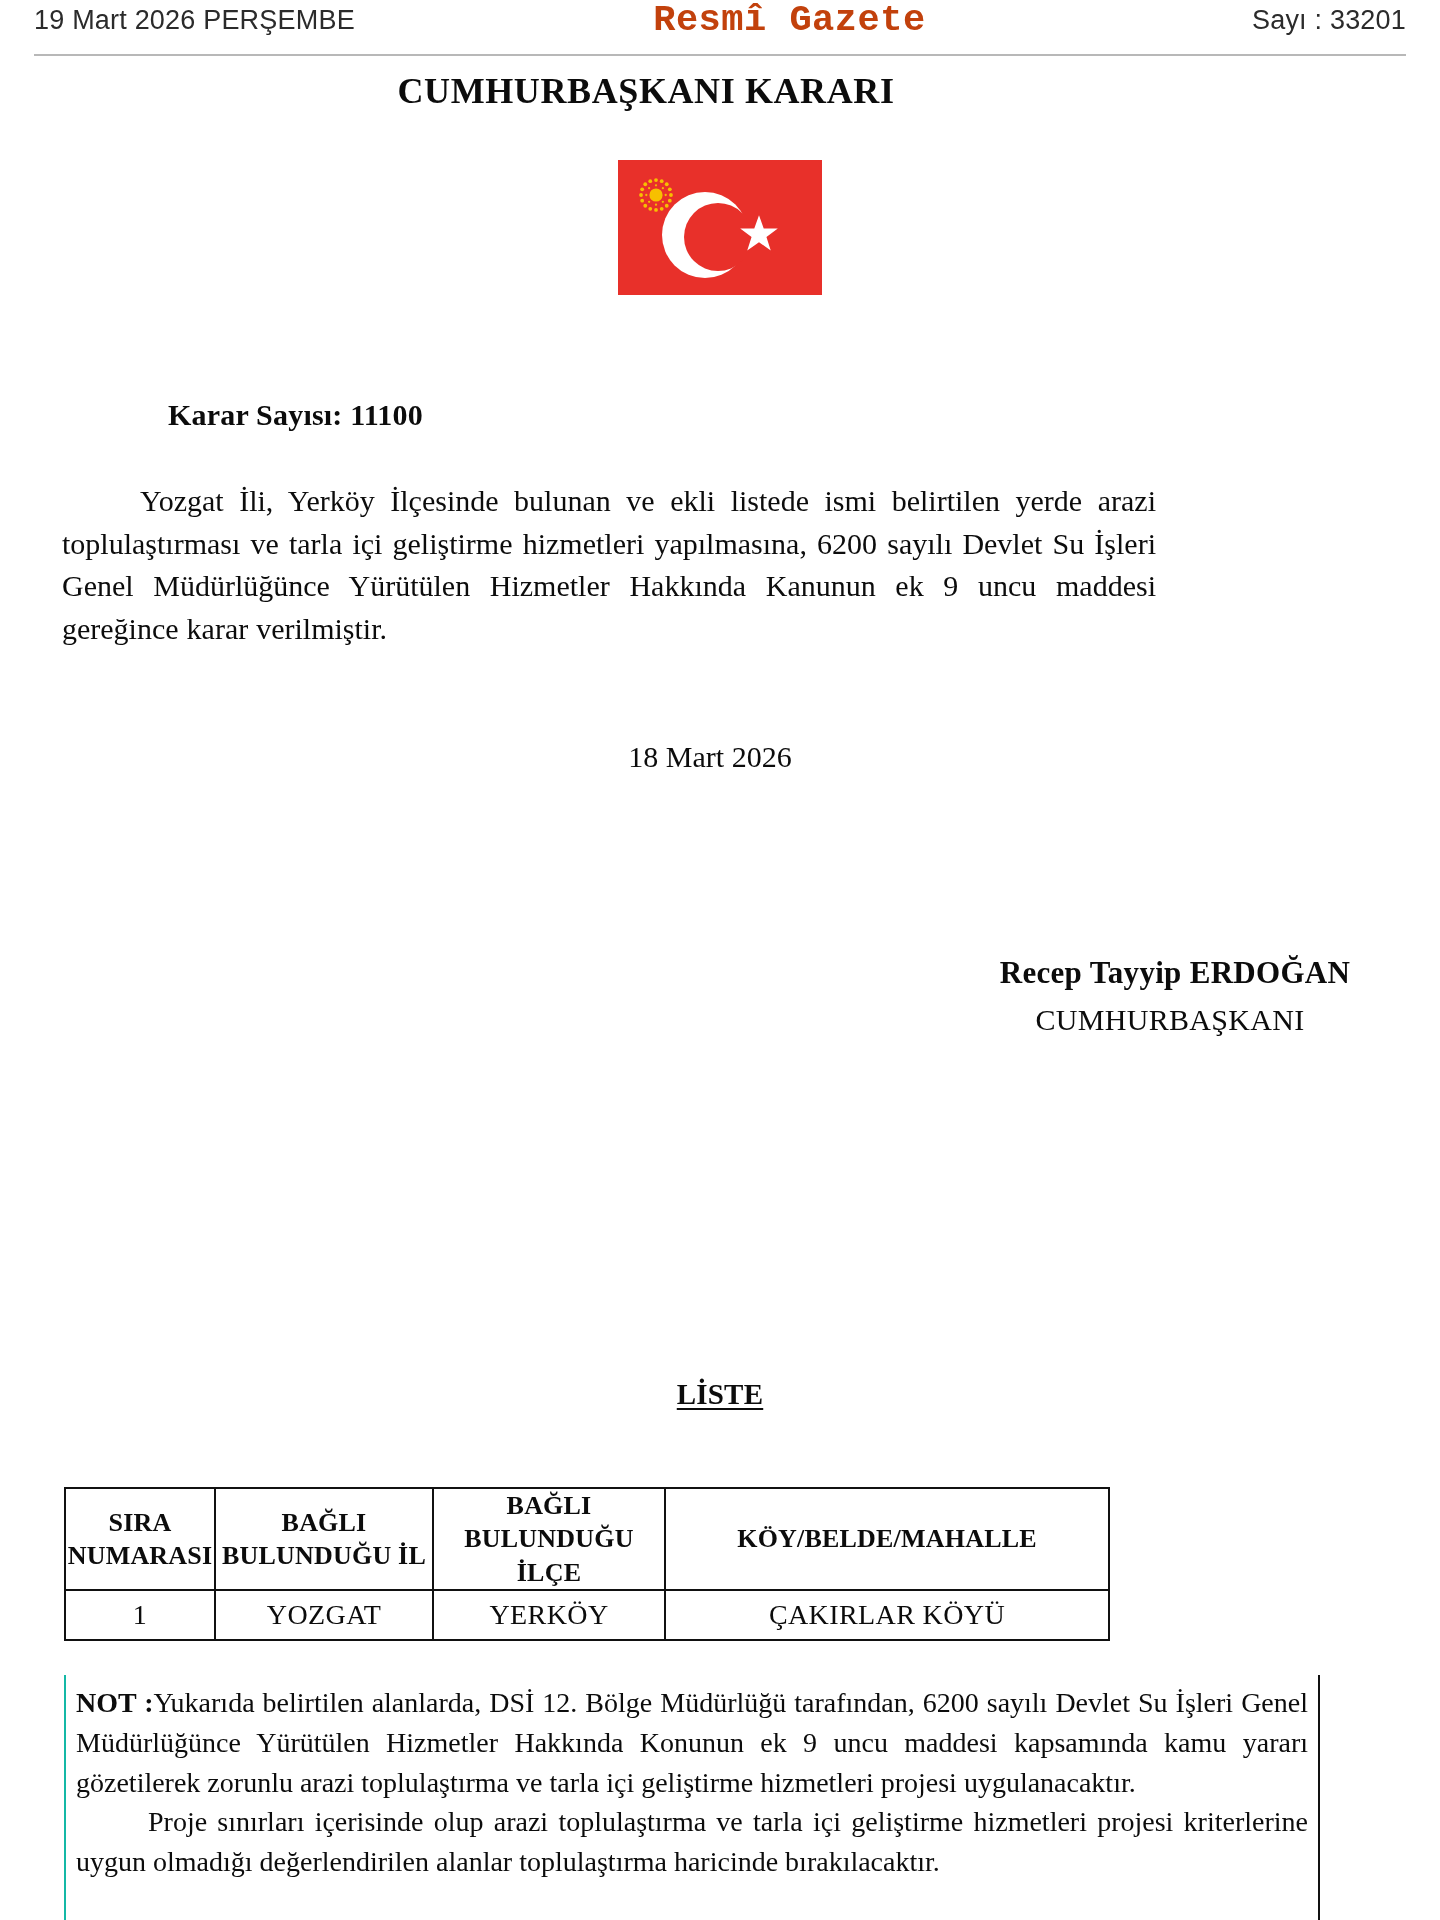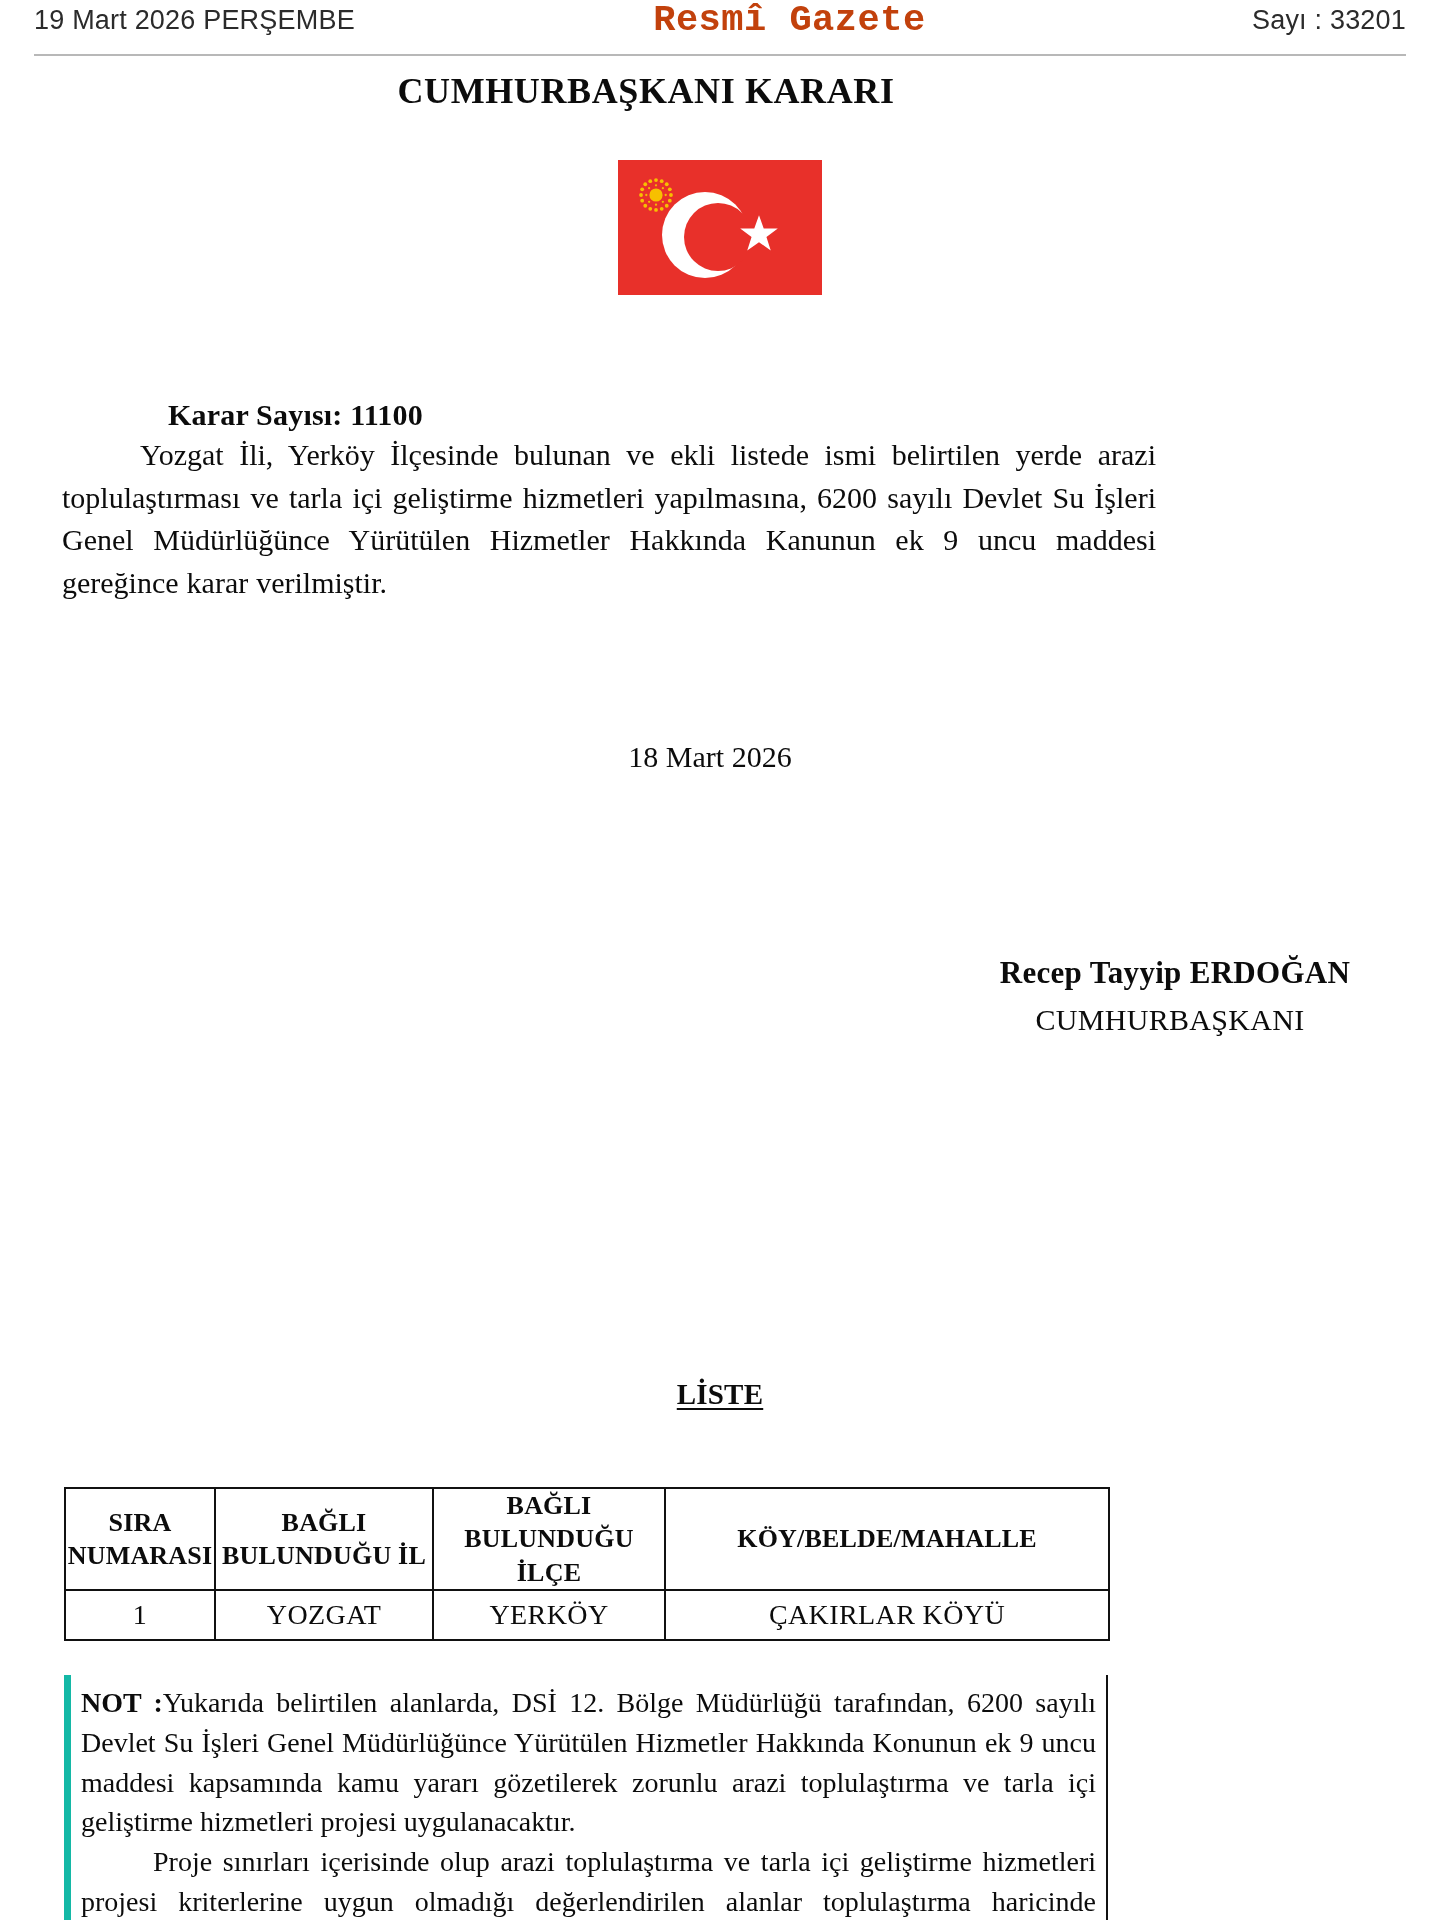--- a/index.html
+++ b/index.html
@@ -121,21 +121,21 @@
     position: absolute;
     top: 378px;
     left: 168px;
     font-size: 30px;
     font-weight: bold;
     letter-spacing: 0.2px;
     margin-top: 20px;
   }
   .body-par {
     position: absolute;
-    top: 434px;
+    top: 480px;
     left: 62px;
     width: 1094px;
     font-size: 30px;
     line-height: 1.42;
     text-align: justify;
     text-indent: 78px;
     word-spacing: 0.5px;
   }
   .decision-date {
     position: absolute;
@@ -219,22 +219,22 @@
   .col-sira   { width: 150px; }
   .col-il     { width: 218px; }
   .col-ilce   { width: 232px; }
   .col-koy    { width: 444px; }
 
   
   .note-box {
     position: absolute;
     top: 1675px;
     left: 64px;
-    width: 1044px;
-    border-left: 7px solid #14b8a6;
+    width: 1256px;
+    border-left: 2px solid #14b8a6;
     border-right: 2px solid #111111;
     box-sizing: border-box;
     padding: 8px 10px 0 10px;
     height: 245px;
     overflow: hidden;
   }
   .note-par {
     font-size: 28px;
     line-height: 1.42;
     text-align: justify;

